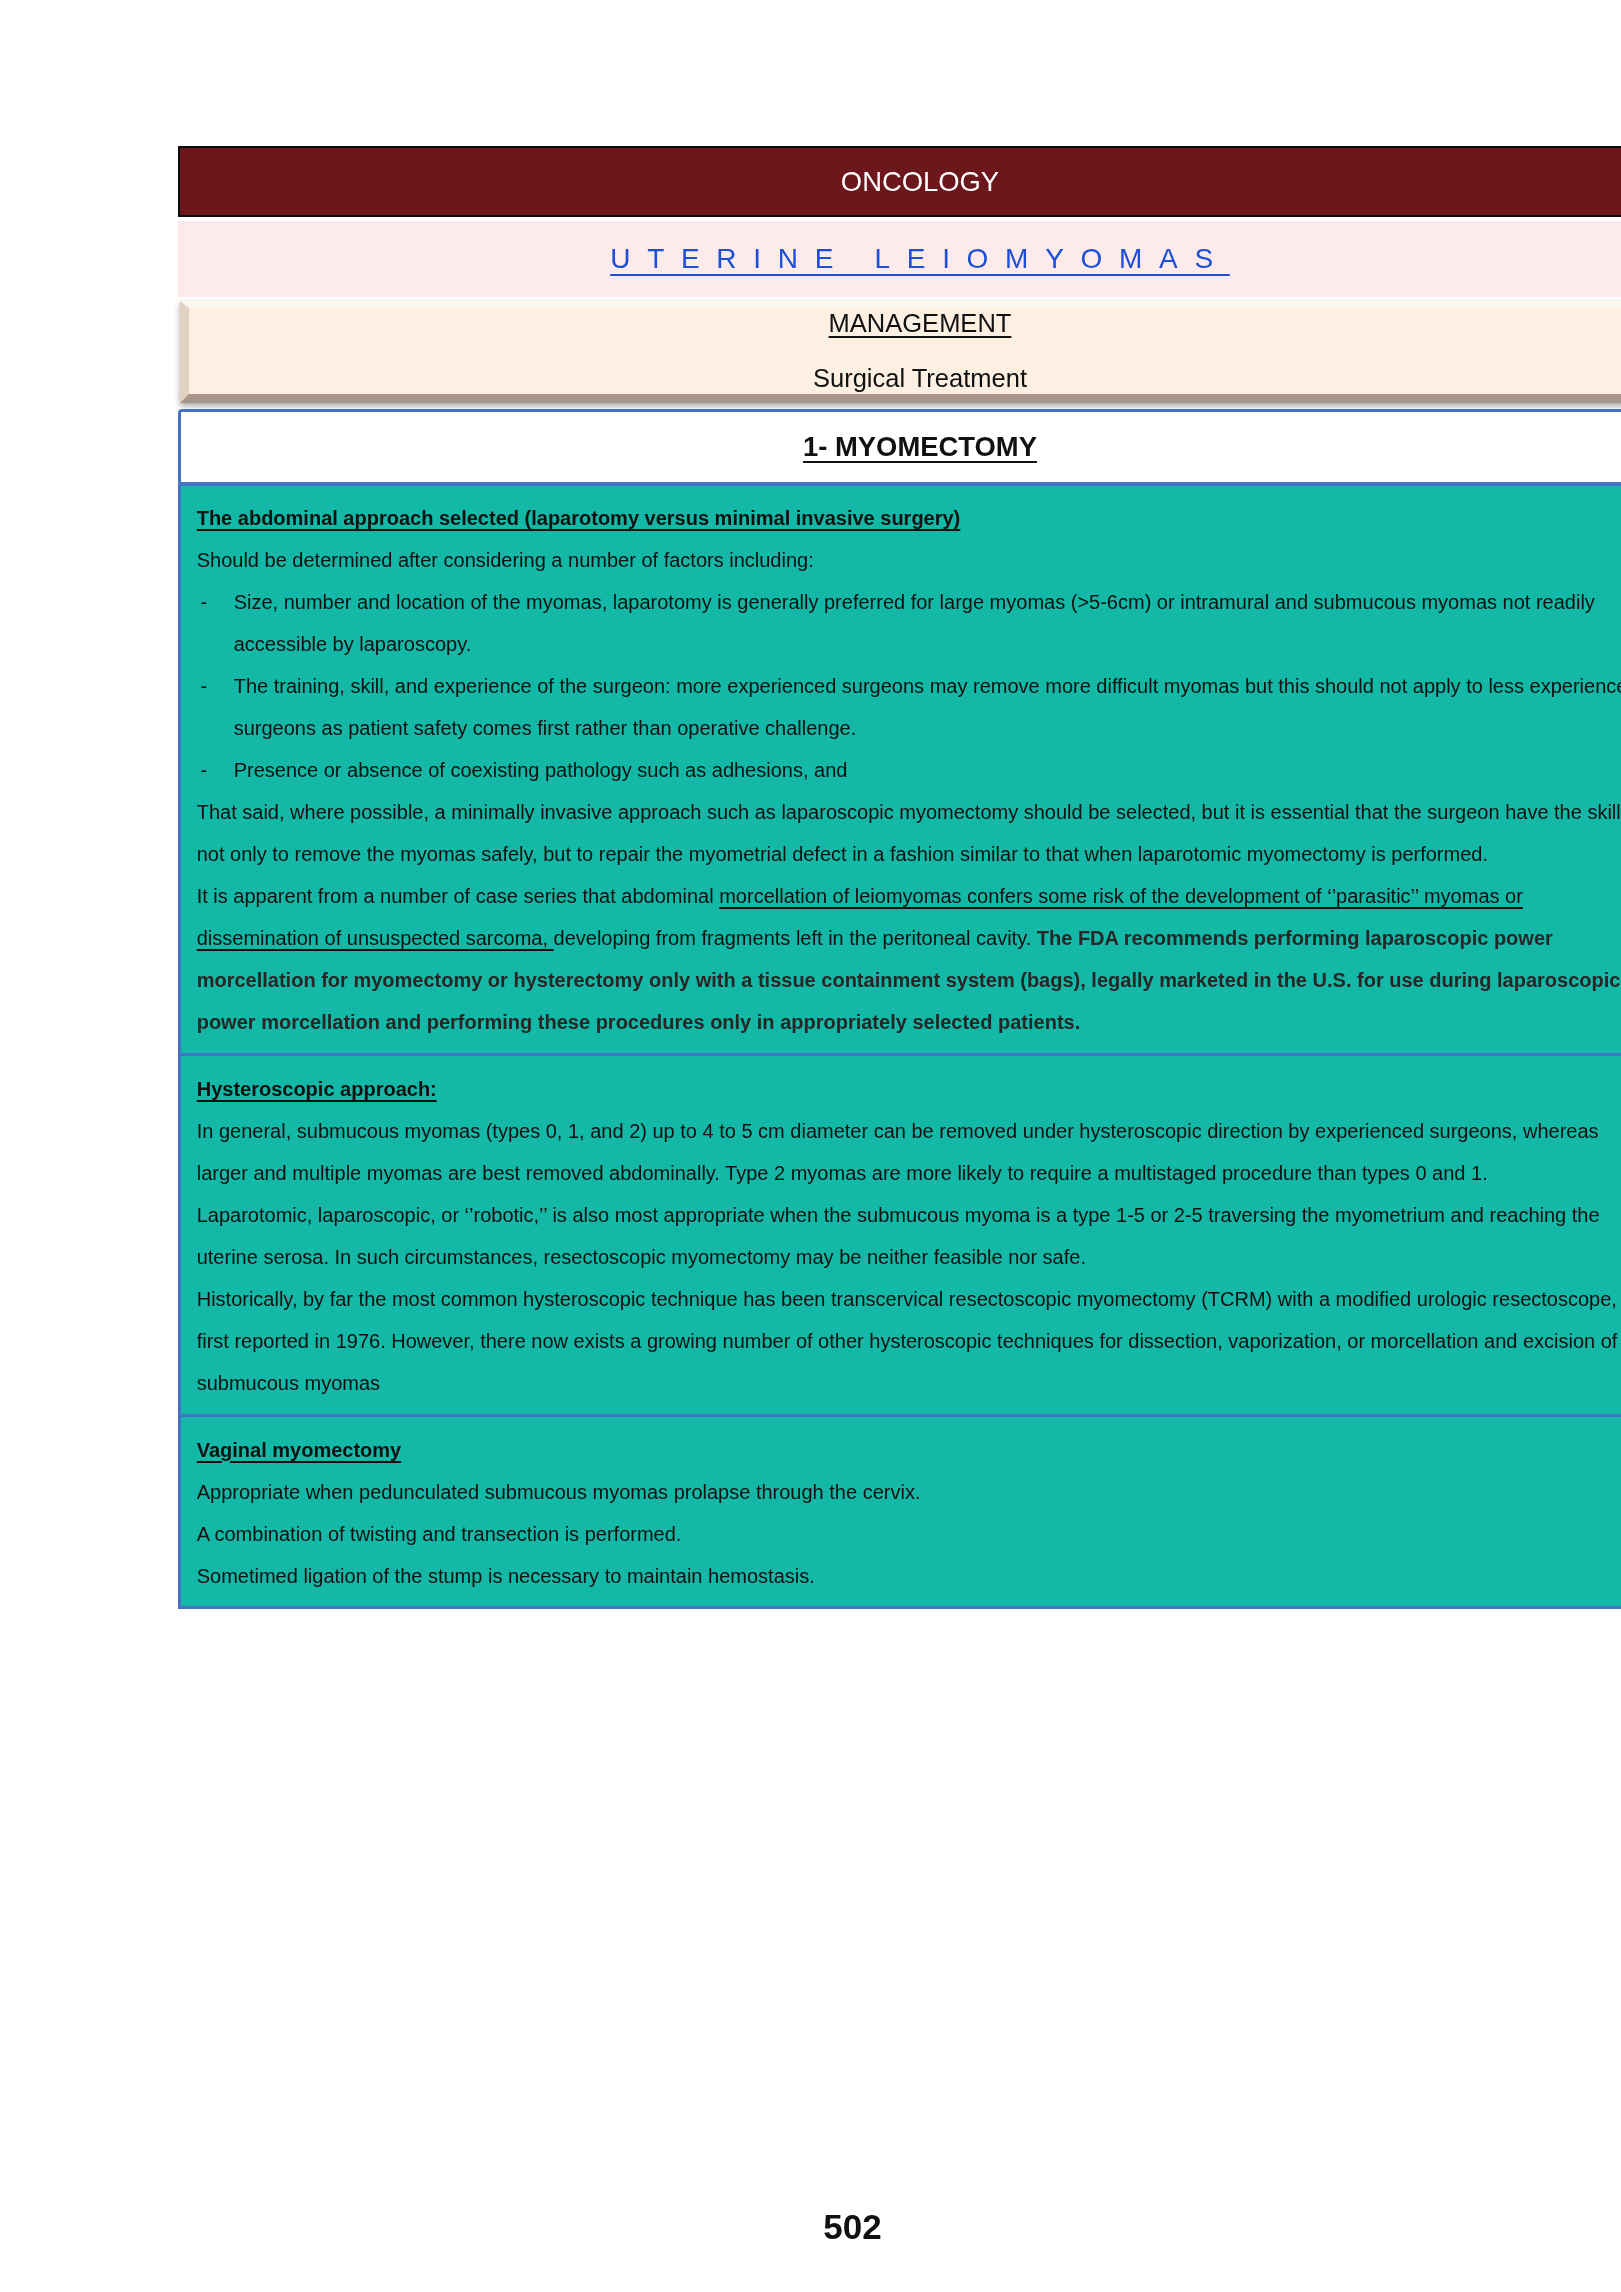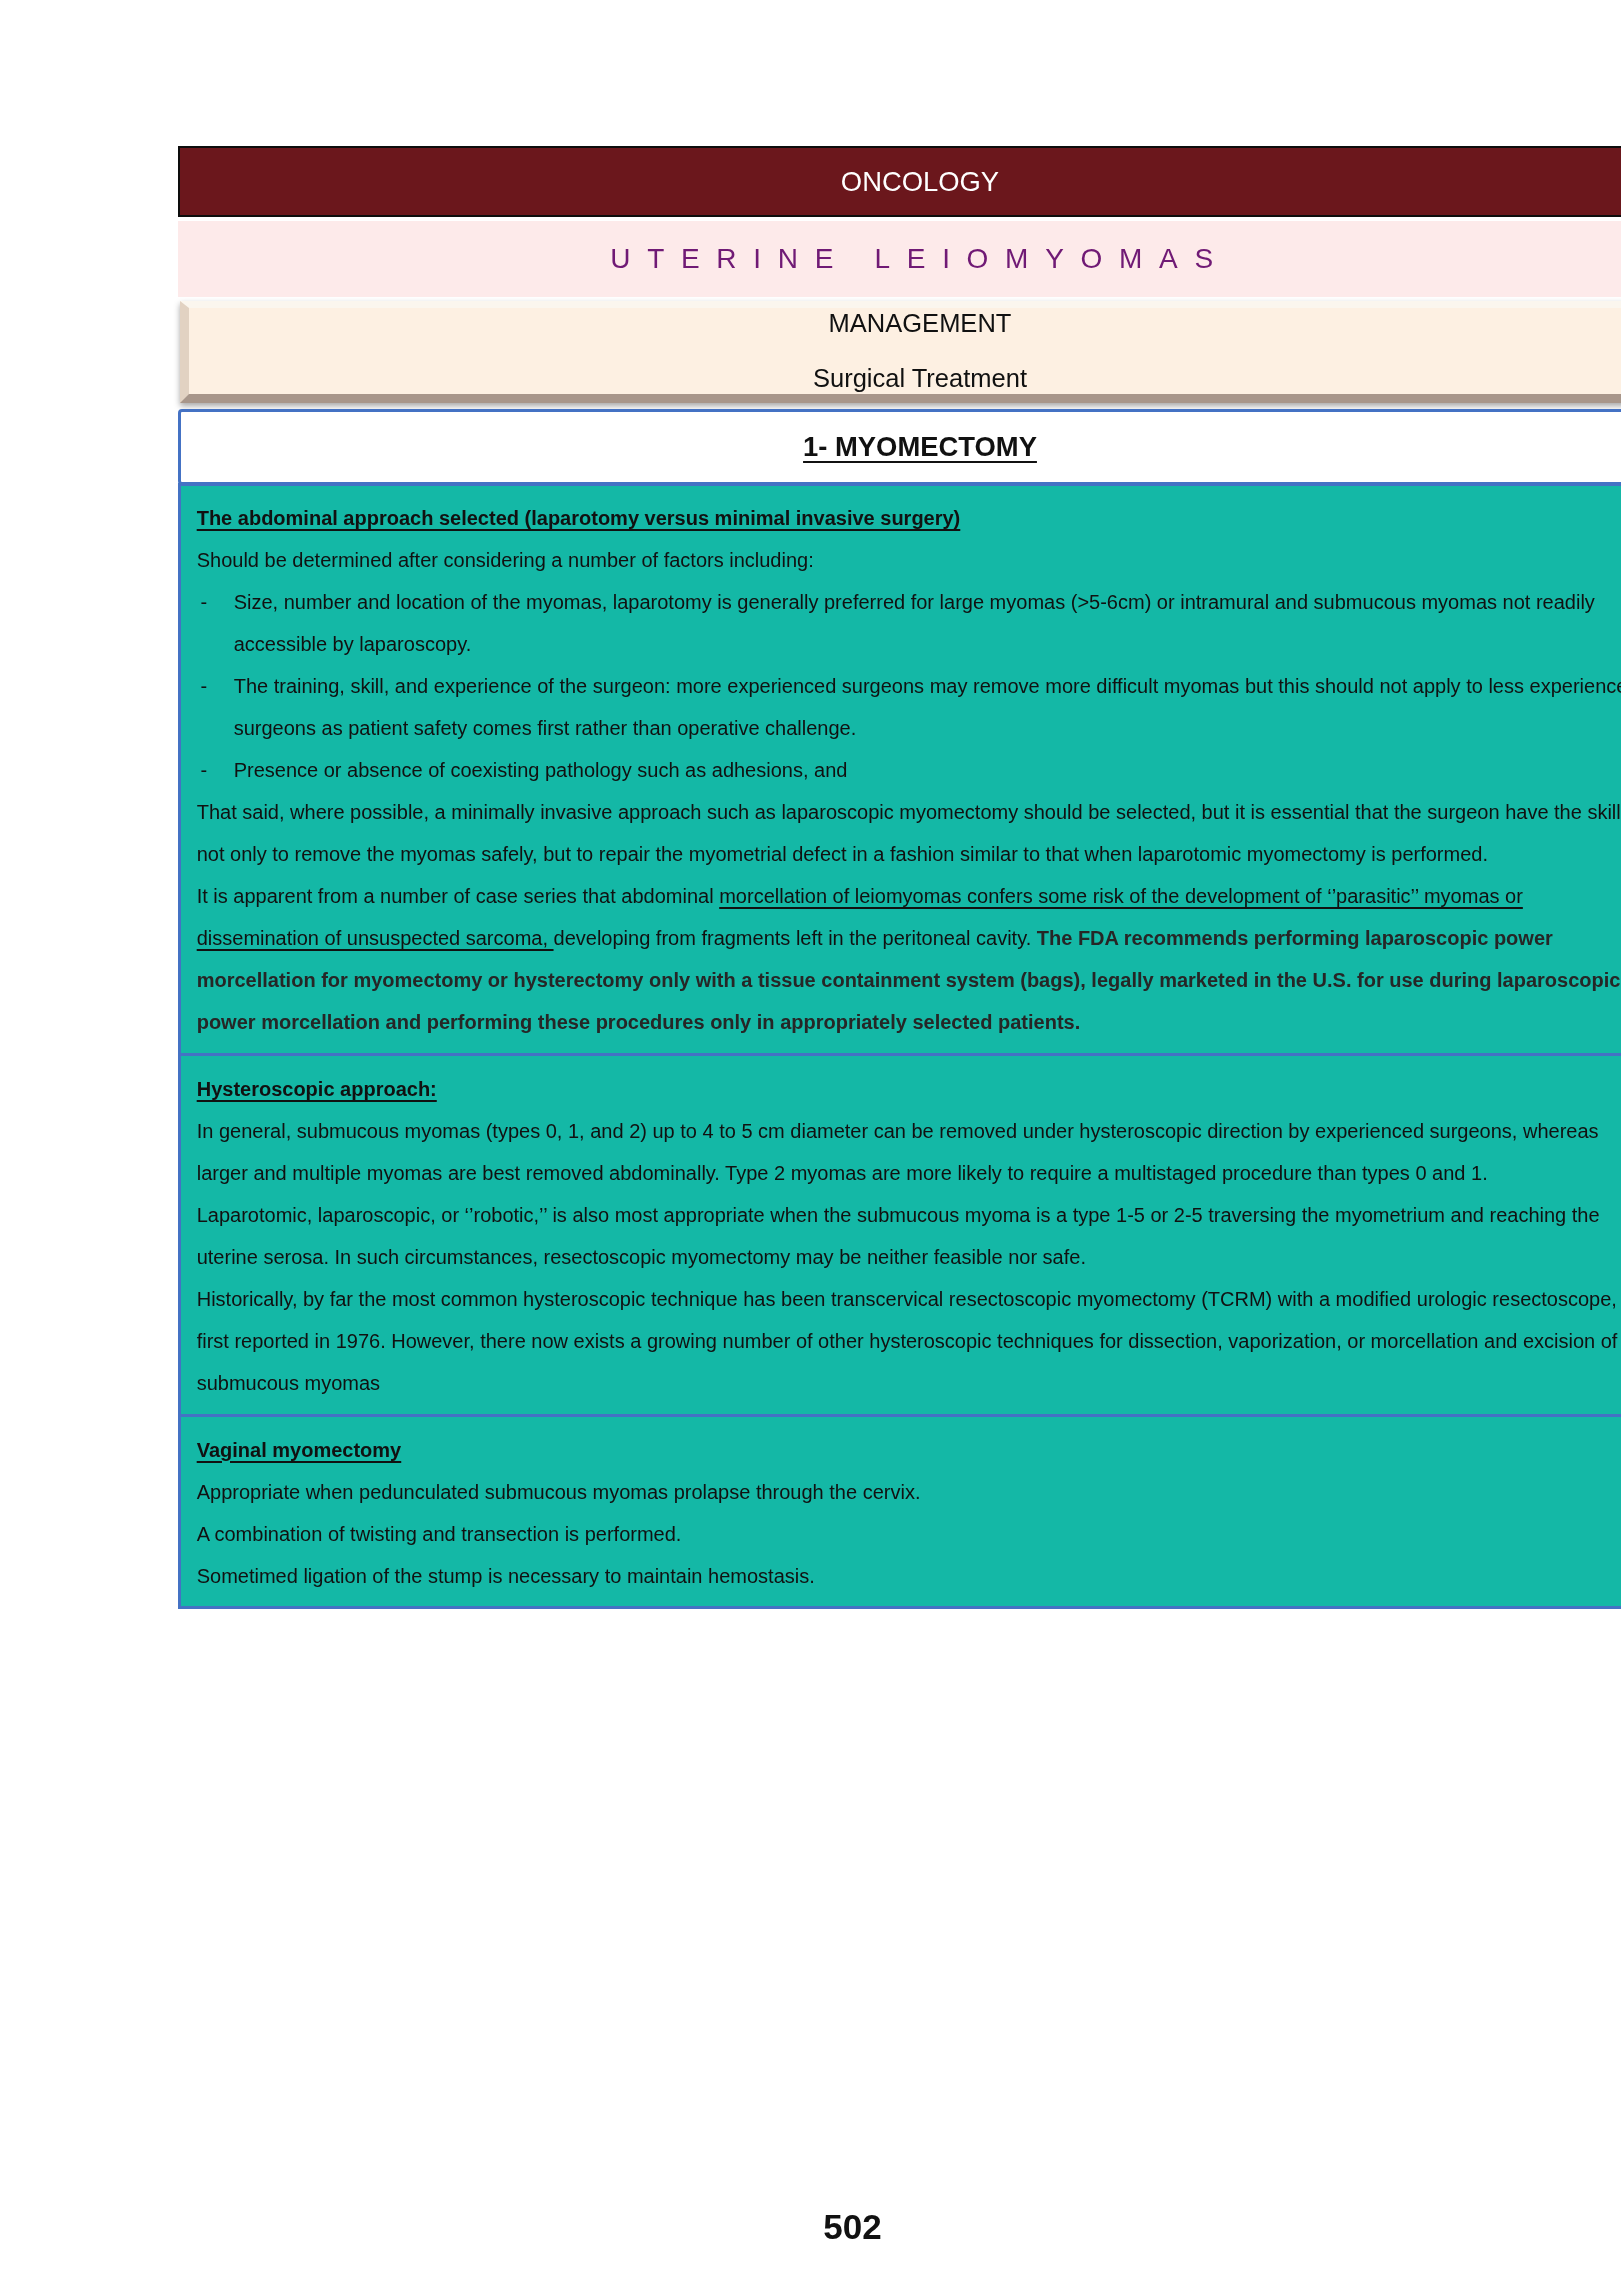--- a/index.html
+++ b/index.html
@@ -8,34 +8,34 @@
     .banner-oncology {
       height: 71px; background: #6b171c; border: 2.9px solid #0d0d0d; box-sizing: border-box;
       display: flex; align-items: center; justify-content: center;
       color: #ffffff; font-size: 27.4px; font-family: "Liberation Sans Narrow", "Liberation Sans", sans-serif;
     }
     .banner-title {
       margin-top: 3.9px; height: 76px; background: #fdeaea;
       display: flex; align-items: center; justify-content: center;
     }
     .banner-title span {
-      font-size: 28px; letter-spacing: 16.7px; text-underline-offset: 5.9px; color: #701a75;
+      font-size: 28px; letter-spacing: 16.7px; text-decoration: underline; text-underline-offset: 5.9px; color: #1d4ed8;
     }
     .mgmt-box {
       margin: 3.9px 2px 0 2px; height: 102px; box-sizing: border-box;
       background: #fdf0e2;
       border-top: 7.8px solid #fbf6ee;
       border-left: 9.8px solid #e2d2c2;
       border-right: 9.8px solid #7a6a60;
       border-bottom: 9.8px solid #a8968a;
       box-shadow: 0 2.9px 5.9px rgba(0,0,0,0.35);
       display: flex; flex-direction: column; align-items: center; justify-content: center;
       font-size: 25.5px;
     }
-    .mgmt-box .mgmt-head { text-underline-offset: 3.9px; margin-bottom: 26px; }
+    .mgmt-box .mgmt-head { text-decoration: underline; text-underline-offset: 3.9px; margin-bottom: 26px; }
     .section-header {
       margin-top: 5.9px; height: 76px; border: 3.9px solid #4472c4; border-radius: 4px; box-sizing: border-box;
       display: flex; align-items: center; justify-content: center; background: #fff;
     }
     .section-header span { font-size: 27.4px; font-weight: bold; text-decoration: underline; text-underline-offset: 4.9px; }
     .block {
       border: 3.9px solid #4472c4; border-top-width: 0; box-sizing: border-box; background: #14b8a6;
       padding: 11.8px 15.7px 9.8px 15.7px; font-size: 20px; line-height: 42px;
     }
     .block.first { border-top-width: 3.9px; margin-top: -2px; }

